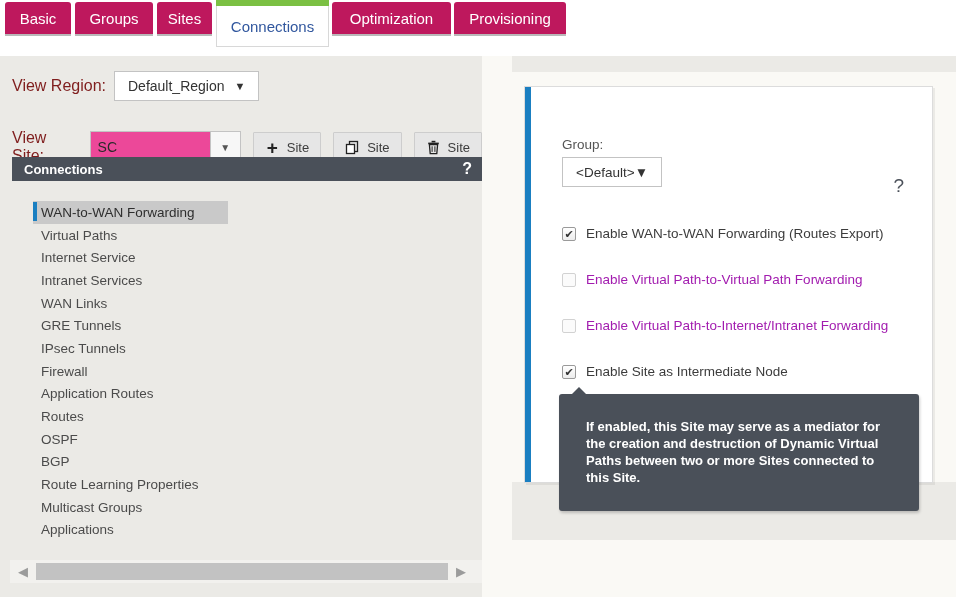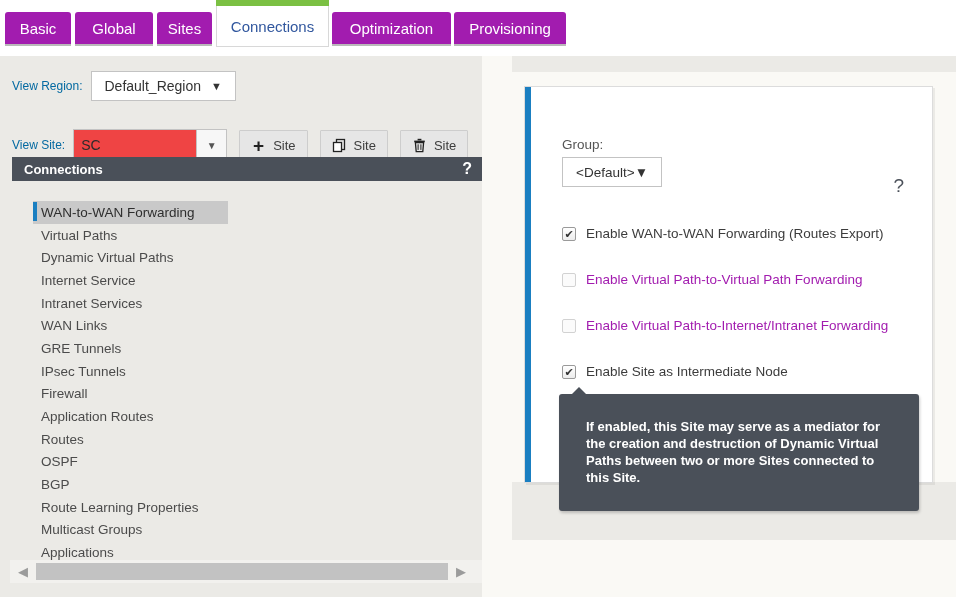--- a/index.html
+++ b/index.html
@@ -17,23 +17,23 @@
 
   
   .tabbar {
     position: absolute;
     left: 0; top: 0;
     width: 956px; height: 47px;
     background: #ffffff;
   }
   .tab {
     position: absolute;
-    top: 12px;
+    top: 2px;
     height: 32px;
-    background: #a21caf;
+    background: #be185d;
     color: #ffffff;
     font-size: 15px;
     display: flex;
     align-items: center;
     justify-content: center;
     border-radius: 3px 3px 0 0;
     box-sizing: border-box;
     box-shadow: 0 2px 0 #b9b9b9;
     cursor: default;
   }
@@ -69,22 +69,22 @@
     left: 0; top: 56px;
     width: 482px; height: 541px;
     background: #ebeae6;
   }
   .field-row {
     position: absolute;
     display: flex;
     align-items: center;
   }
   .field-label {
-    font-size: 12px;
-    color: #0369a1;
+    font-size: 16px;
+    color: #7f1d1d;
     margin-right: 8px;
   }
   #region-row { left: 12px; top: 15px; }
   #site-row   { left: 12px; top: 62px; margin-top: 11px; }
 
   .select-box {
     background: #ffffff;
     border: 1px solid #c3c3c3;
     height: 30px;
     box-sizing: border-box;
@@ -95,21 +95,21 @@
     color: #333;
     cursor: pointer;
   }
   #region-select { min-width: 132px; justify-content: space-between; }
   #region-select .caret { margin-left: 10px; font-size: 11px; }
 
   .combo {
     display: flex;
     height: 32px;
     border: 1px solid #c3c3c3;
-    background: #ef4444;
+    background: #ec4899;
     box-sizing: border-box;
     width: 154px;
     cursor: pointer;
   }
   .combo .val {
     flex: 1;
     display: flex; align-items: center;
     padding-left: 7px;
     font-size: 14px;
     color: #2b2b2b;
@@ -340,21 +340,21 @@
   .tooltip p { margin: 16px; font-weight: bold; }
 </style>
 </head>
 <body>
 
 <div class="tabbar">
   <div class="tab" id="tab0">
     <span class="tablabel">Basic</span>
   </div>
   <div class="tab" id="tab1">
-    <span class="tablabel">Global</span>
+    <span class="tablabel">Groups</span>
   </div>
   <div class="tab" id="tab2">
     <span class="tablabel">Sites</span>
   </div>
   <div class="tab active" id="tab3">
     <div class="greenbar"></div>
     <span class="tablabel">Connections</span>
   </div>
   <div class="tab" id="tab4">
     <span class="tablabel">Optimization</span>
@@ -421,23 +421,20 @@
     </div>
     <div class="conn-list" id="conn-list">
         <div class="conn-item selected">
           <span class="marker"></span>
           <span>WAN-to-WAN Forwarding</span>
         </div>
         <div class="conn-item">
           <span>Virtual Paths</span>
         </div>
         <div class="conn-item">
-          <span>Dynamic Virtual Paths</span>
-        </div>
-        <div class="conn-item">
           <span>Internet Service</span>
         </div>
         <div class="conn-item">
           <span>Intranet Services</span>
         </div>
         <div class="conn-item">
           <span>WAN Links</span>
         </div>
         <div class="conn-item">
           <span>GRE Tunnels</span>

